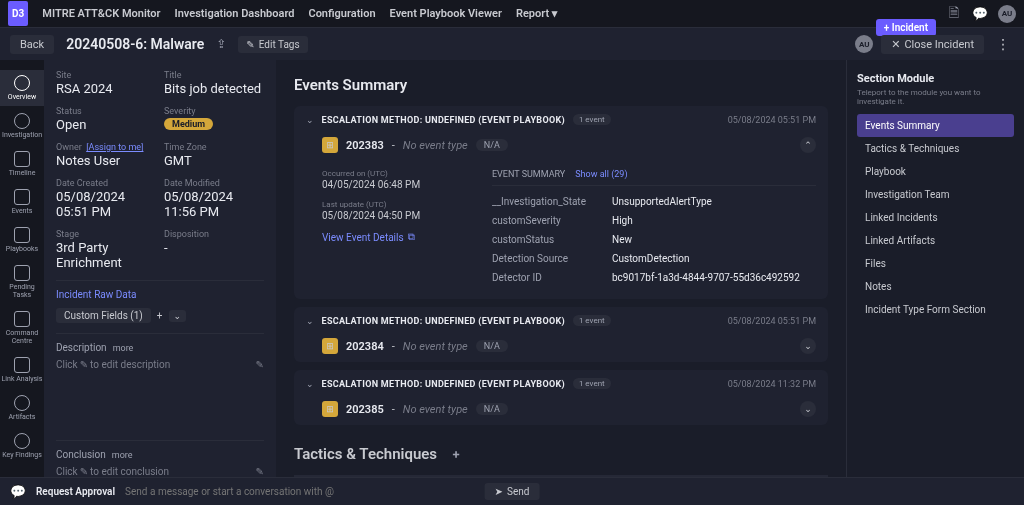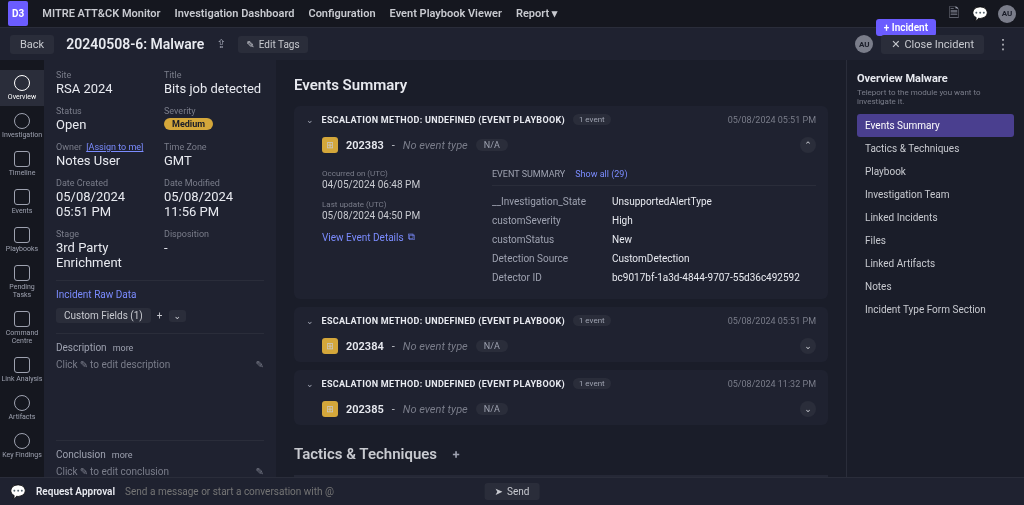--- a/index.html
+++ b/index.html
@@ -356,29 +356,29 @@
         
         
         
         
       </div>
 
     </div>
   </div>
 
   <div class="rightpanel">
-    <div class="module-title">Overview Malware</div>
+    <div class="module-title">Section Module</div>
     <div class="module-sub">Teleport to the module you want to investigate it.</div>
     <div class="module-item active">Events Summary</div>
     <div class="module-item">Tactics &amp; Techniques</div>
     <div class="module-item">Playbook</div>
     <div class="module-item">Investigation Team</div>
     <div class="module-item">Linked Incidents</div>
+    <div class="module-item">Linked Artifacts</div>
     <div class="module-item">Files</div>
-    <div class="module-item">Linked Artifacts</div>
     <div class="module-item">Notes</div>
     <div class="module-item">Incident Type Form Section</div>
   </div>
 </div>
 
 <div class="footer">
   <span class="footer-icon">💬</span>
   <span class="footer-label">Request Approval</span>
   <input class="footer-input" placeholder="Send a message or start a conversation with @" style="">
   <span class="send-btn">

